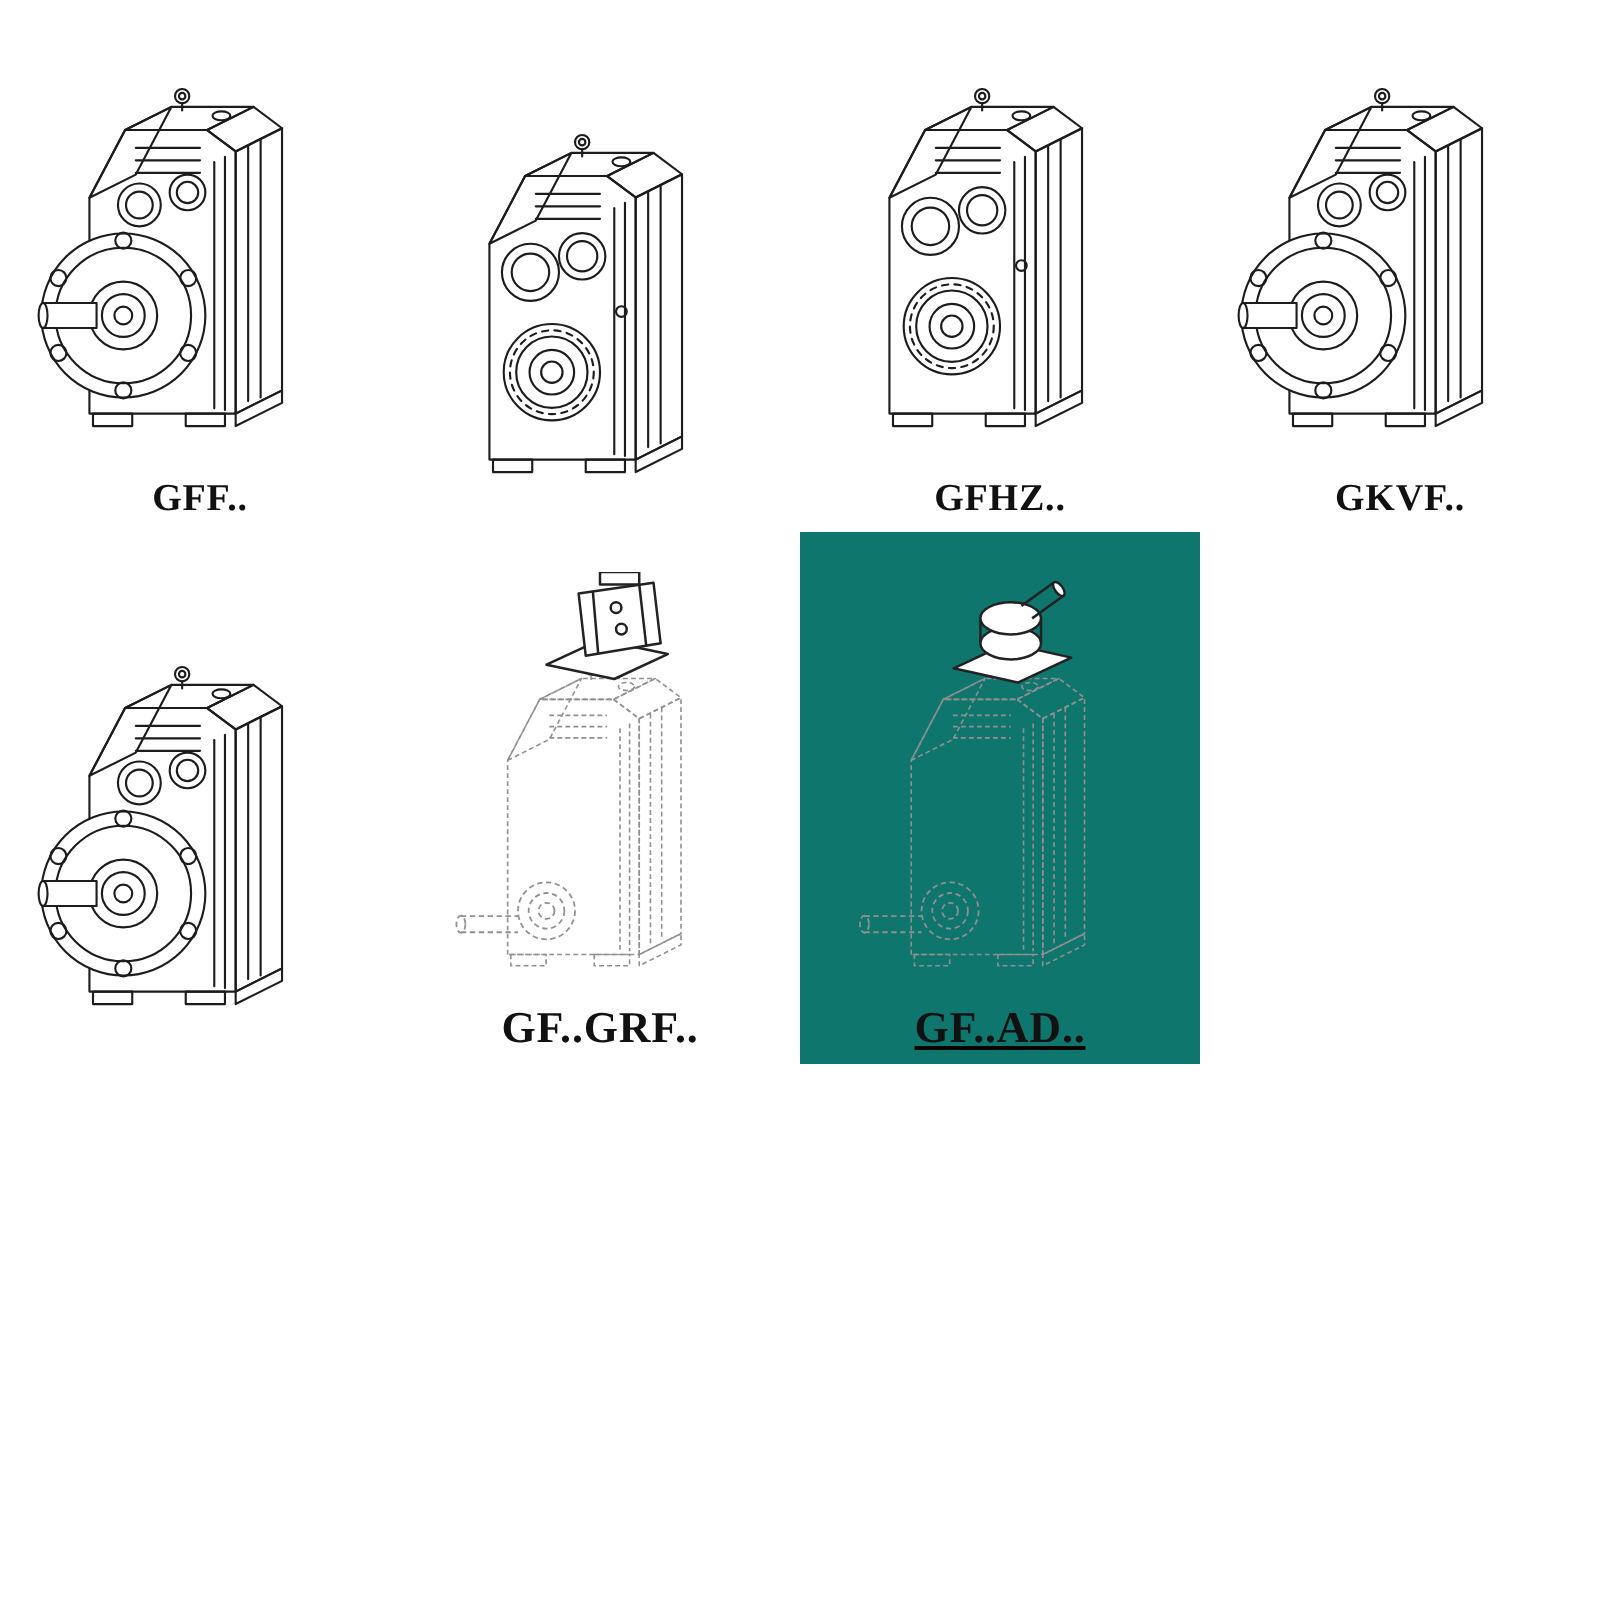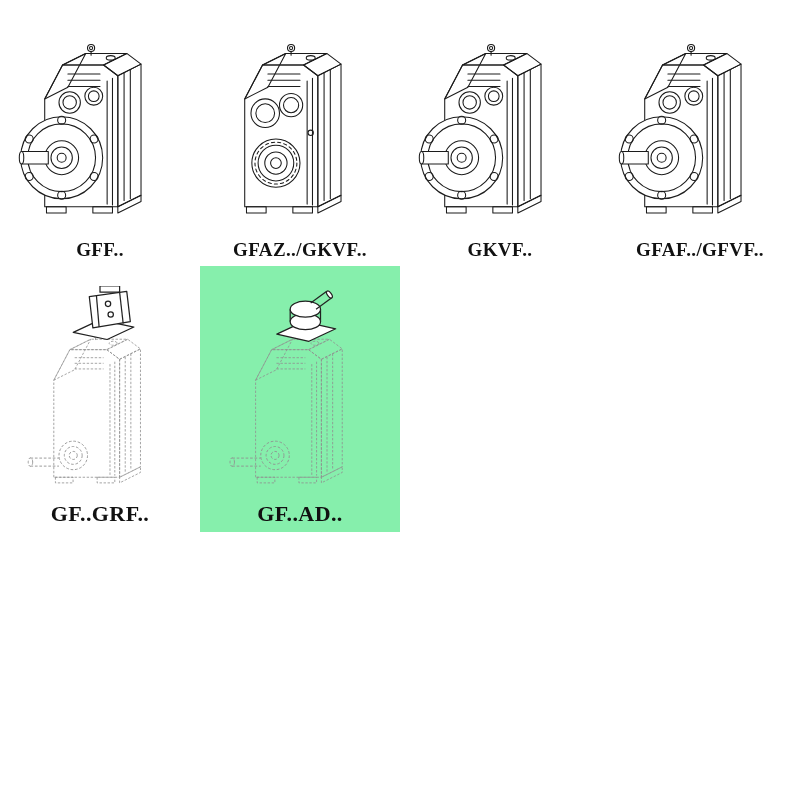--- a/index.html
+++ b/index.html
@@ -10,21 +10,21 @@
   .grid {
     display:grid;
     grid-template-columns:repeat(4, 200px);
     grid-template-rows:repeat(3, 266px);
     width:800px; height:800px;
   }
   .cell {
     margin:0; padding:0 0 5px 0;
     display:flex; flex-direction:column; align-items:center; justify-content:flex-end;
   }
-  .cell--shaded { background:#86efac; }
+  .cell--shaded { background:#0f766e;text-decoration:underline; }
   .drawing { width:186px; height:214px; display:block; }
   .label {
     font-weight:bold; font-size:19px; letter-spacing:0.4px;
     color:#111; margin-top:1px; white-space:nowrap; text-align:center;
   }
   .label--lg { font-size:22px;text-align:right; }
 
   
   .ln   { stroke:#1c1c1c; stroke-width:1.2; fill:none; stroke-linejoin:round; stroke-linecap:round; }
   .wf   { fill:#ffffff; }
@@ -197,40 +197,44 @@
       <svg class="drawing" viewBox="0 0 200 240">
         <use width="200" height="240" href="#gb-flanged"></use>
       </svg>
       <figcaption class="label">GFF..</figcaption>
     </figure>
 
     <figure class="cell">
       <svg class="drawing" viewBox="0 0 200 240">
         <use width="200" height="240" href="#gb-hollow"></use>
       </svg>
-      <figcaption class="label">GFAZ../GKVF..</figcaption>
-    </figure>
-
+    </figure>
+
+    <figure class="cell">
+      <svg class="drawing" viewBox="0 0 200 240">
+        <use width="200" height="240" href="#gb-hollow"></use>
+      </svg>
+      <figcaption class="label">GFHZ..</figcaption>
+    </figure>
 
     <figure class="cell">
       <svg class="drawing" viewBox="0 0 200 240">
         <use width="200" height="240" href="#gb-flanged"></use>
       </svg>
       <figcaption class="label">GKVF..</figcaption>
     </figure>
 
 
 
 
 
     <figure class="cell">
       <svg class="drawing" viewBox="0 0 200 240">
         <use width="200" height="240" href="#gb-flanged"></use>
       </svg>
-      <figcaption class="label">GFAF../GFVF..</figcaption>
     </figure>
 
 
     <figure class="cell">
       <svg class="drawing" viewBox="0 0 200 240">
         <use width="200" height="240" href="#gb-grf"></use>
       </svg>
       <figcaption class="label label--lg">GF..GRF..</figcaption>
     </figure>
 

